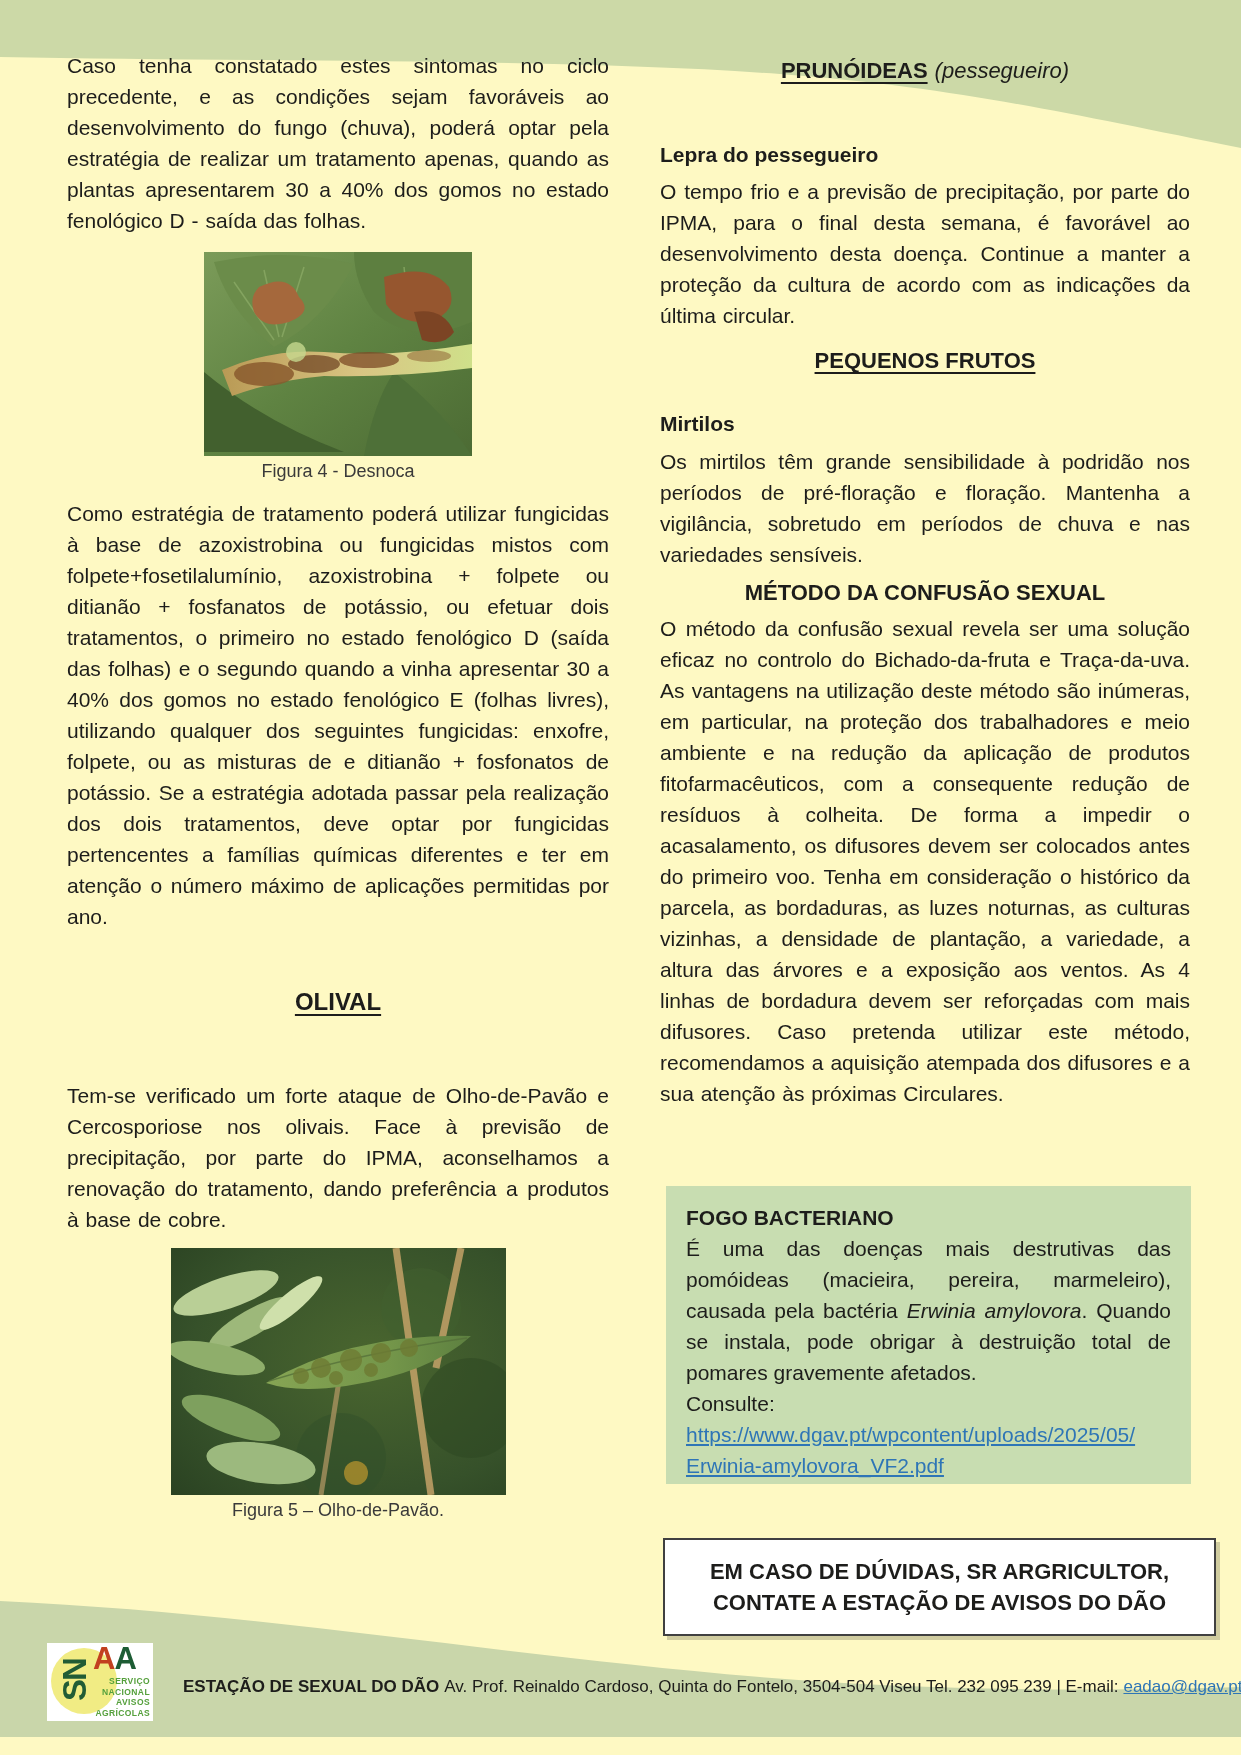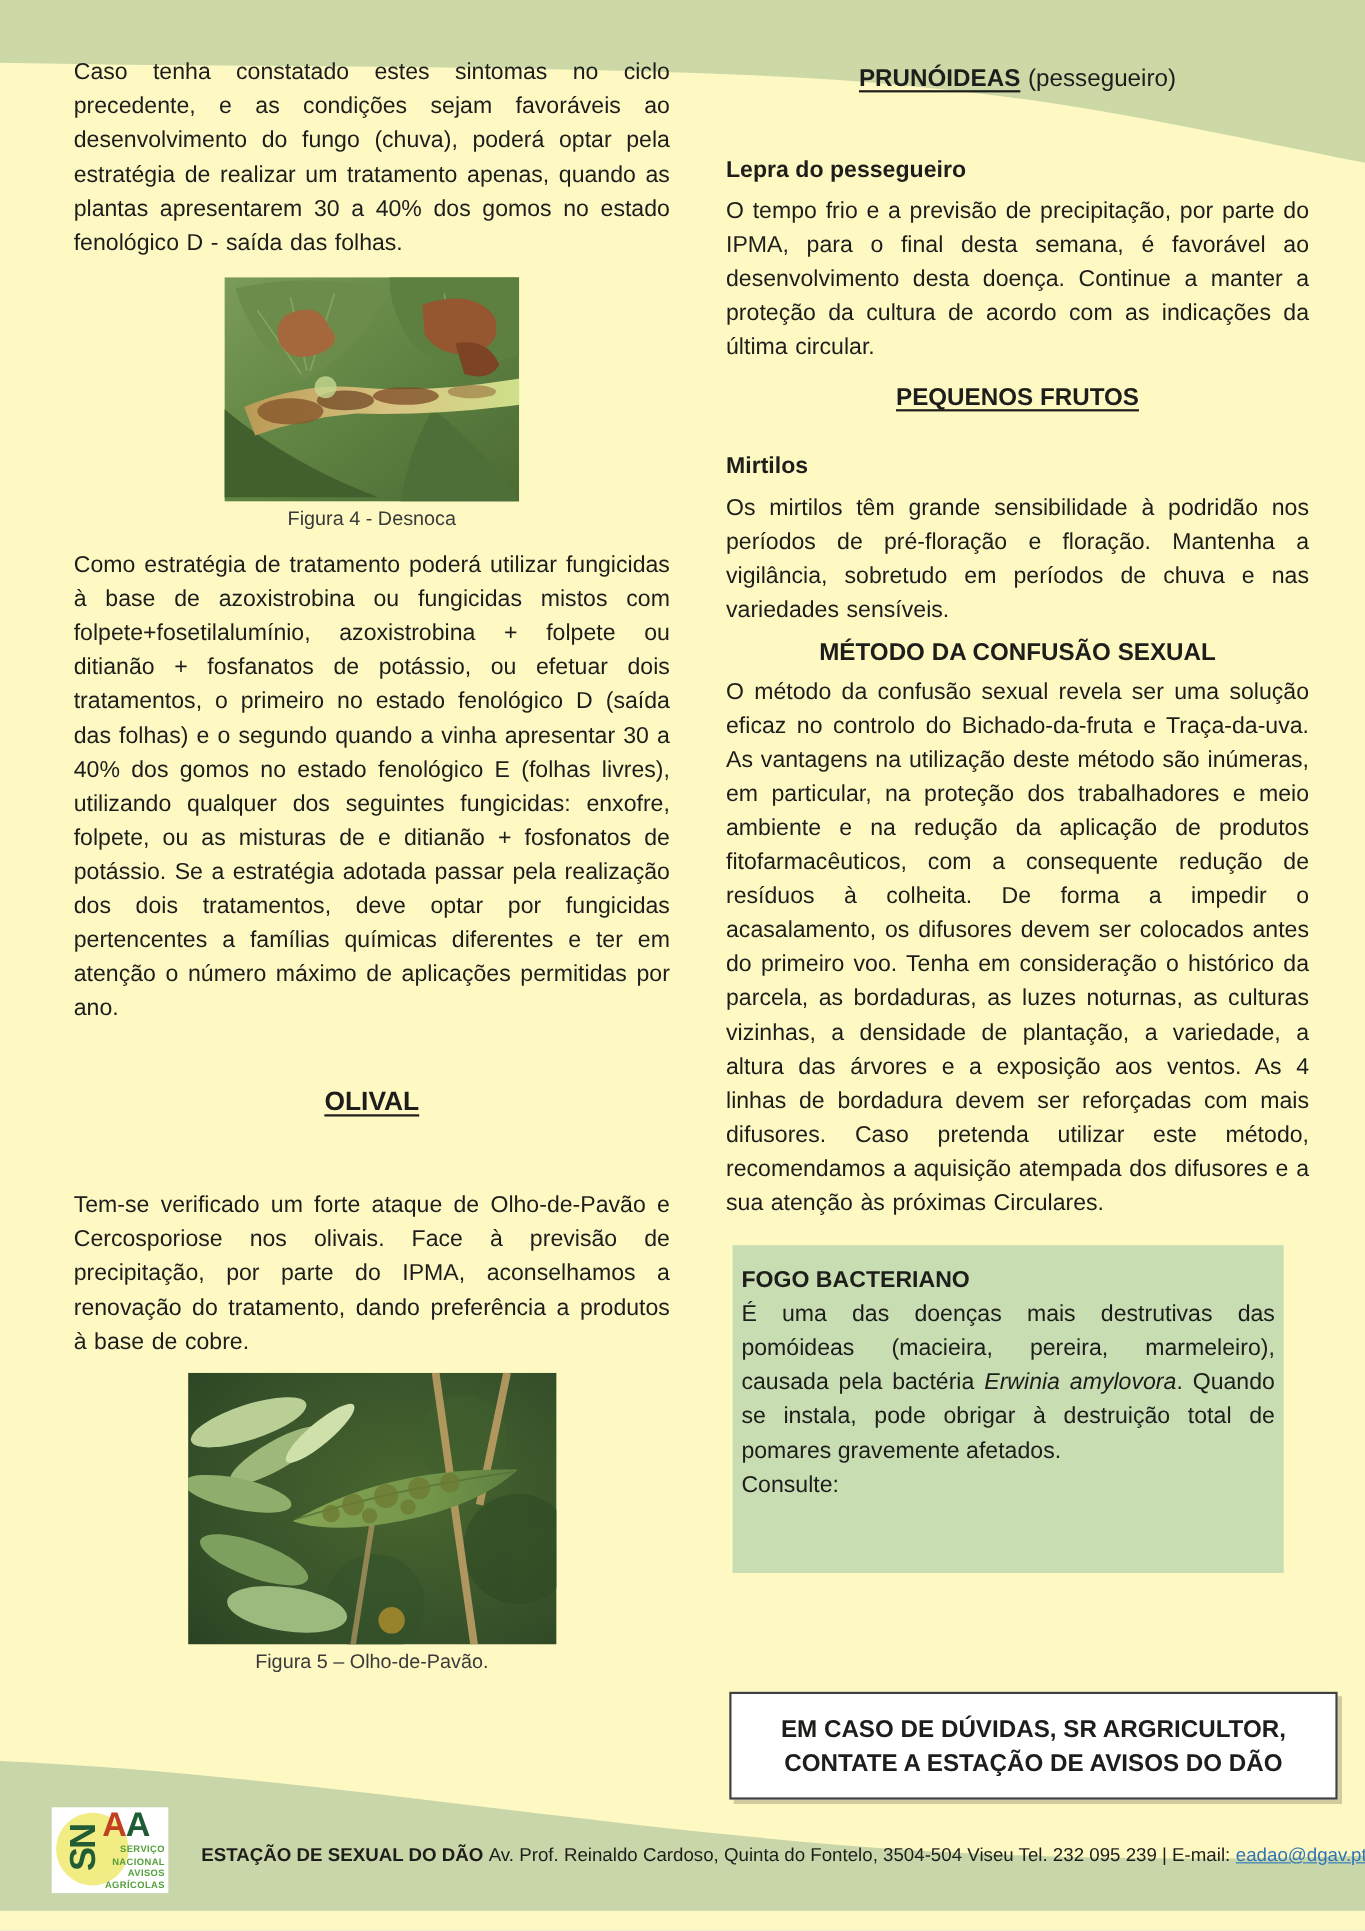--- a/index.html
+++ b/index.html
@@ -20,31 +20,31 @@
   .col-left{left:67px; width:542px;}
   .col-right{left:660px; width:530px;}
 
   .h-center{
     position:absolute; text-align:center; font-weight:bold; font-size:22px;
   }
   .u{text-decoration:underline; text-underline-offset:4px;}
   .subhead{
     position:absolute; font-weight:bold; font-size:21px;
   }
-  .qualifier{font-weight:bold; margin-left:7px;}
+  .qualifier{font-weight:bold; margin-left:7px;font-style:italic;}
 
   .figure{
     position:absolute; left:67px; width:542px; text-align:center;
   }
   .figure svg{display:inline-block; vertical-align:top;}
   .caption{margin-top:5px; font-size:18px; color:#3a3a3a;}
 
   .green-box{
-    position:absolute; left:666px; top:1132px; width:485px; height:266px;
-    background:var(--box-green,#c8ddb1); padding:16px 8px;
+    position:absolute; left:666px; top:1186px; width:485px; height:266px;
+    background:var(--box-green,#c8ddb1); padding:16px 20px;
     font-size:21px; line-height:31px; text-align:justify;
   }
   .green-box .box-title{font-weight:bold;}
   .green-box a{
     color:var(--link-blue,#2e75b6); text-decoration:underline;
     word-break:break-all;
   }
   .notice-box{
     position:absolute; left:663px; top:1538px; width:549px; height:94px;
     background:#ffffff; border:2px solid var(--border-dark,#404040);
@@ -210,20 +210,21 @@
   <div class="para col-right" style="top:446px;">Os mirtilos têm grande sensibilidade à podridão nos períodos de pré-floração e floração. Mantenha a vigilância, sobretudo em períodos de chuva e nas variedades sensíveis.</div>
 
   <div class="h-center col-right" style="top:580px;">MÉTODO DA CONFUSÃO SEXUAL</div>
 
   <div class="para col-right" style="top:613px;">O método da confusão sexual revela ser uma solução eficaz no controlo do Bichado-da-fruta e Traça-da-uva. As vantagens na utilização deste método são inúmeras, em particular, na proteção dos trabalhadores e meio ambiente e na redução da aplicação de produtos fitofarmacêuticos, com a consequente redução de resíduos à colheita. De forma a impedir o acasalamento, os difusores devem ser colocados antes do primeiro voo. Tenha em consideração o histórico da parcela, as bordaduras, as luzes noturnas, as culturas vizinhas, a densidade de plantação, a variedade, a altura das árvores e a exposição aos ventos. As 4 linhas de bordadura devem ser reforçadas com mais difusores. Caso pretenda utilizar este método, recomendamos a aquisição atempada dos difusores e a sua atenção às próximas Circulares.</div>
 
   <div class="green-box">
     <div class="box-title">FOGO BACTERIANO</div>
     <div><span>É uma das doenças mais destrutivas das pomóideas (macieira, pereira, marmeleiro), causada pela bactéria </span><i>Erwinia amylovora</i><span>. Quando se instala, pode obrigar à destruição total de pomares gravemente afetados.</span></div>
     <div>Consulte:</div>
+    <a href="#"><span>https://www.dgav.pt/wpcontent/uploads/2025/05/</span><br><span>Erwinia-amylovora_VF2.pdf</span></a>
   </div>
 
   <div class="notice-box">
     <span>EM CASO DE DÚVIDAS, SR ARGRICULTOR,</span>
     <span>CONTATE A ESTAÇÃO DE AVISOS DO DÃO</span>
   </div>
 
   <svg class="band" style="top:1595px;" width="1241" height="160" viewBox="0 0 1241 160" aria-hidden="true">
     <path class="band-footer-path" d="M0,6 C260,18 480,58 760,82 C940,97 1120,96 1241,92 V142 H0 Z"></path>
   </svg>

